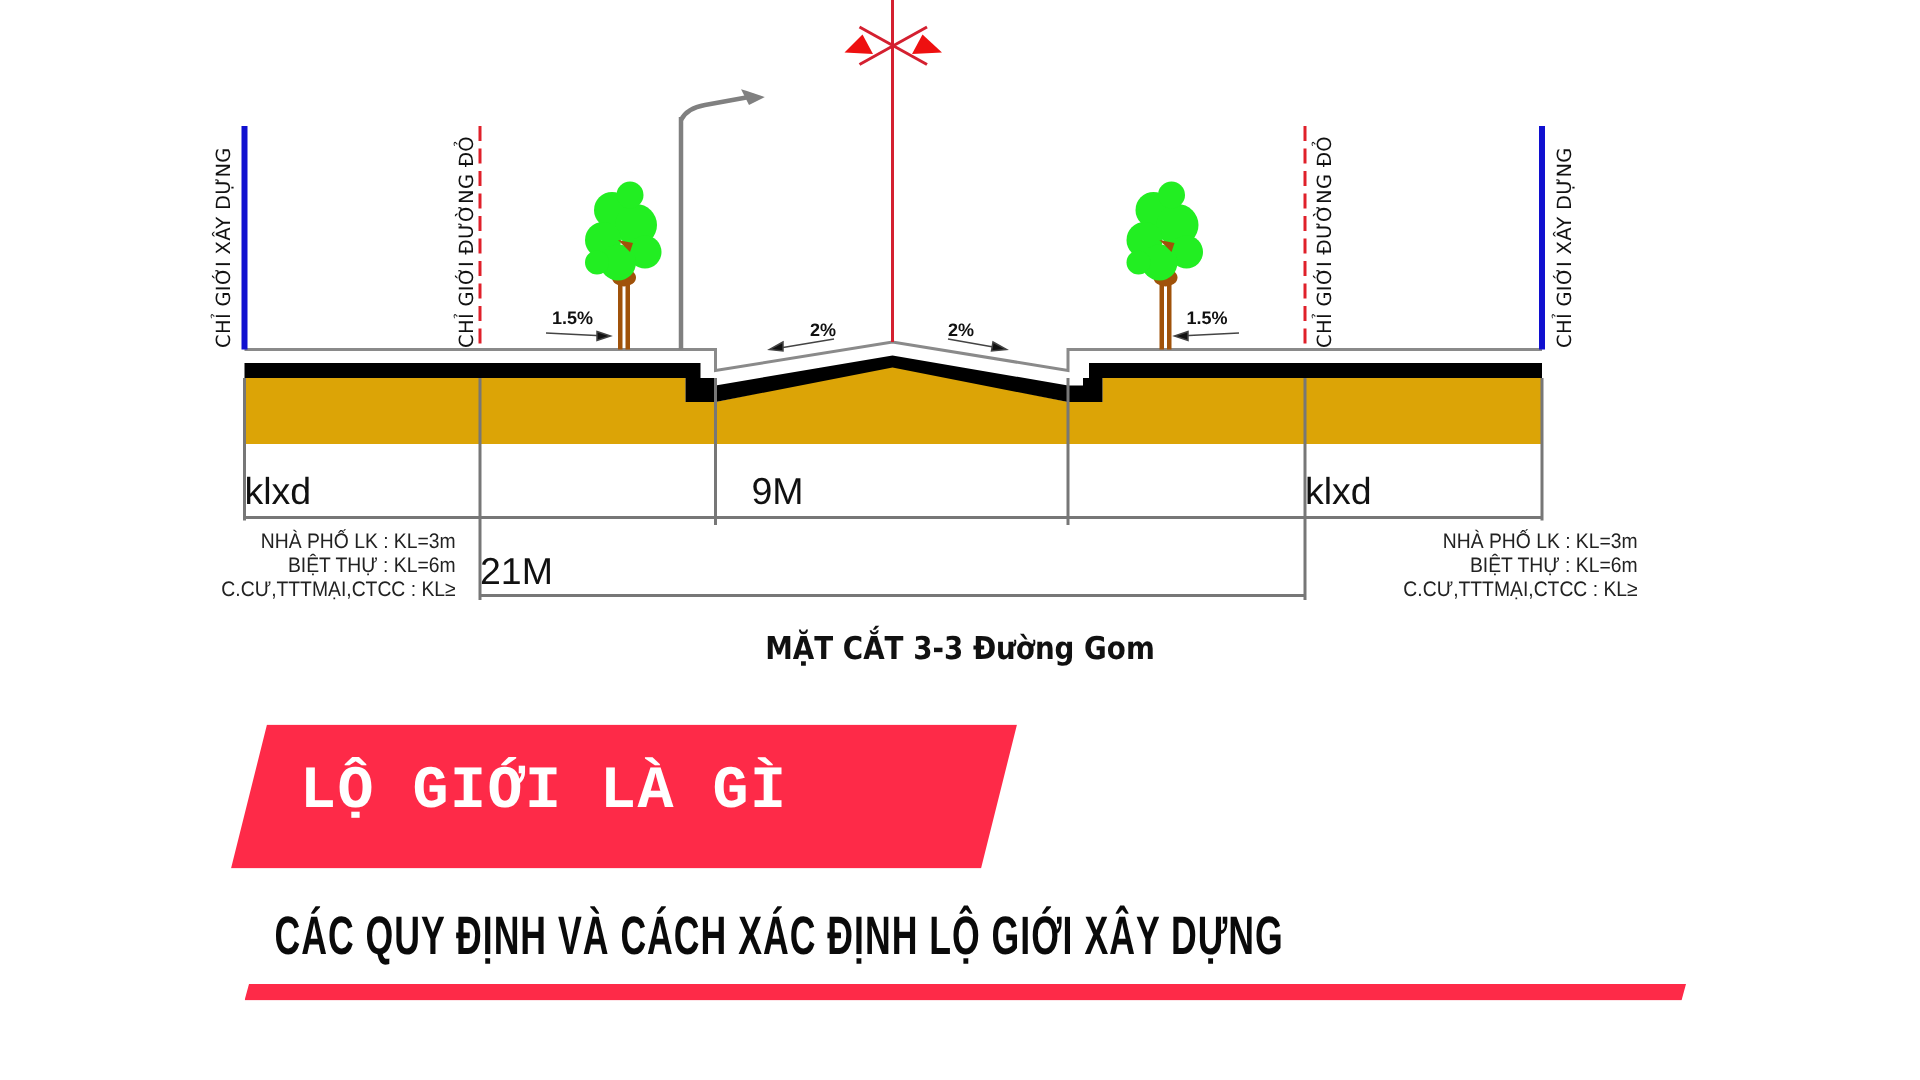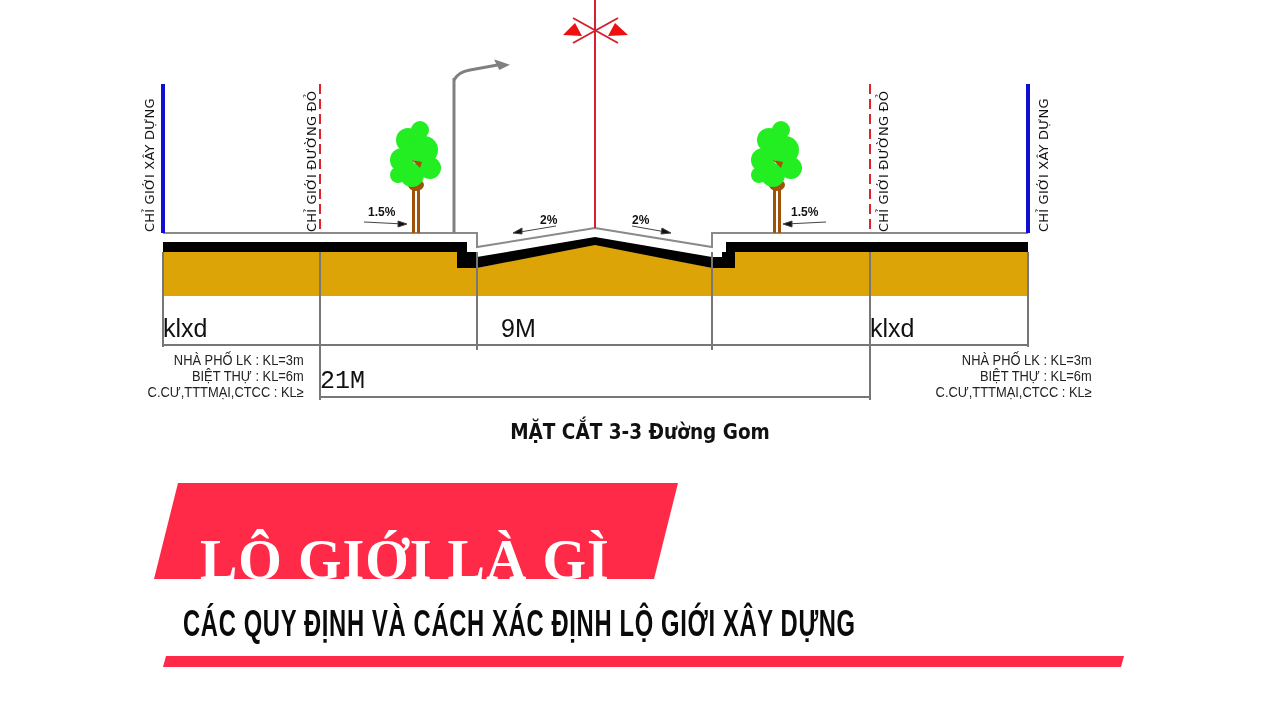--- a/index.html
+++ b/index.html
@@ -4,21 +4,21 @@
 <style>
   html, body { margin: 0; padding: 0; background: #ffffff; }
   body { width: 1280px; height: 720px; position: relative; overflow: hidden; font-family: "Liberation Sans", sans-serif; }
   .diagram { position: absolute; left: 0; top: 0; width: 1280px; height: 470px; }
   .vtext { position: absolute; font-family: "DejaVu Sans", sans-serif; font-size: 13px; color: #111; white-space: nowrap; transform-origin: left top; transform: rotate(-90deg); letter-spacing: 0.2px; }
   .slope { position: absolute; font-family: "Liberation Sans", sans-serif; font-weight: bold; font-size: 12px; color: #111; }
   .dimlabel { position: absolute; font-family: "Liberation Sans", sans-serif; font-size: 25px; color: #111; }
   .notes { position: absolute; font-family: "Liberation Sans", sans-serif; font-size: 14px; line-height: 16px; color: #222; text-align: right; transform: scaleX(0.92); transform-origin: right top; }
   .caption { position: absolute; left: 0; width: 1280px; top: 420px; text-align: center; font-family: "DejaVu Sans", sans-serif; font-weight: bold; font-size: 21px; color: #111; transform: scaleX(0.88); transform-origin: center; }
   .banner { position: absolute; left: 154px; top: 483px; width: 524px; height: 96px; background: #fe2a48; clip-path: polygon(24px 0, 524px 0, 500px 96px, 0 96px); }
-  .banner-title { position: absolute; left: 200px; top: 528px; font-family: Liberation Serif, serif; font-weight: bold; font-size: 56px; color: #ffffff; letter-spacing: 1px; white-space: nowrap; }
+  .banner-title { position: absolute; left: 200px; top: 506px; font-family: Liberation Mono, monospace; font-weight: bold; font-size: 40px; color: #ffffff; letter-spacing: 1px; white-space: nowrap; }
   .subtitle { position: absolute; left: 183px; top: 603px; font-family: "Liberation Sans", sans-serif; font-weight: bold; font-size: 36px; color: #0a0a0a; white-space: nowrap; transform: scaleX(0.66); transform-origin: left top; letter-spacing: 1px; }
   .underline { position: absolute; left: 163px; top: 656px; width: 961px; height: 11px; background: #fe2a48; clip-path: polygon(3px 0, 961px 0, 958px 11px, 0 11px); }
 </style>
 </head>
 <body>
 
 <div class="diagram">
   <svg width="1280" height="470" viewBox="0 0 1280 470" xmlns="http://www.w3.org/2000/svg">
 
     <g>
@@ -112,21 +112,21 @@
   
   <div class="slope" style="left:368px; top:205px;">1.5%</div>
   <div class="slope" style="left:540px; top:213px;">2%</div>
   <div class="slope" style="left:632px; top:213px;">2%</div>
   <div class="slope" style="left:791px; top:205px;">1.5%</div>
 
   
   <div class="dimlabel" style="left:163px; width:157px; top:314px;">klxd</div>
   <div class="dimlabel" style="left:477px; width:235px; top:314px;margin-left:24px;">9M</div>
   <div class="dimlabel" style="left:870px; width:158px; top:314px;">klxd</div>
-  <div class="dimlabel" style="left:320px; width:596px; top:367px;font-family:Liberation Mono, monospace;">21M</div>
+  <div class="dimlabel" style="left:320px; width:596px; top:367px;">21M</div>
 
   
   <div class="notes" style="right:976px; top:352px;">
     <div>NHÀ PHỐ LK : KL=3m</div>
     <div>BIỆT THỰ : KL=6m</div>
     <div>C.CƯ,TTTMẠI,CTCC : KL≥</div>
   </div>
   <div class="notes" style="right:188px; top:352px;">
     <div>NHÀ PHỐ LK : KL=3m</div>
     <div>BIỆT THỰ : KL=6m</div>

